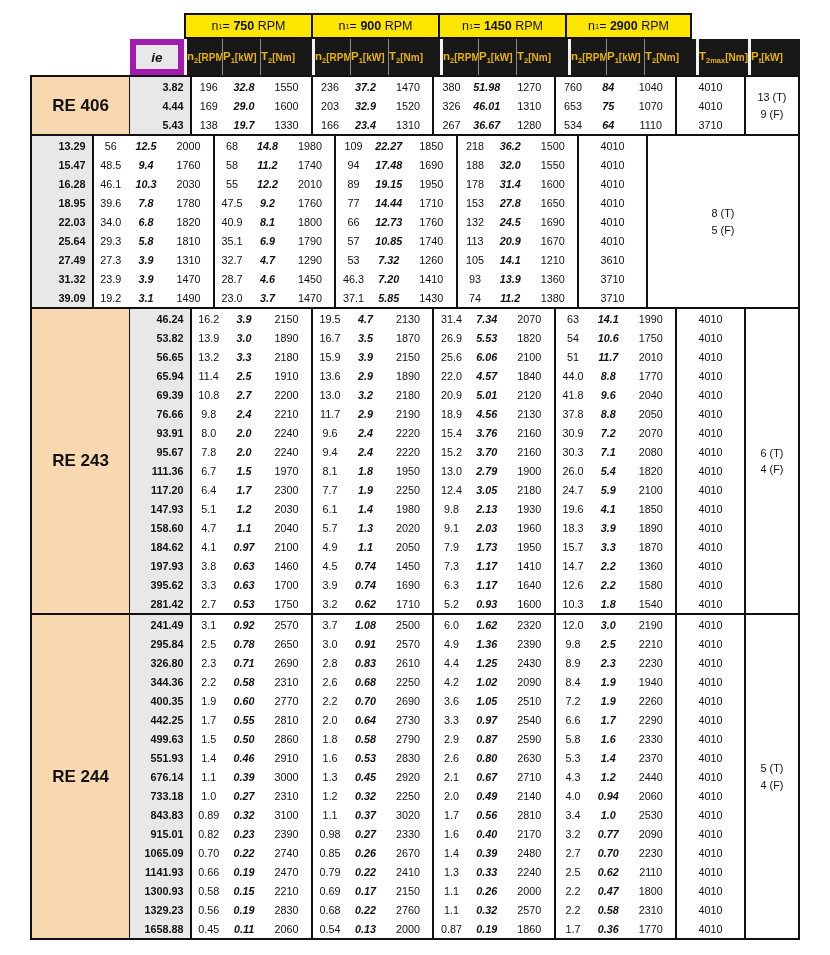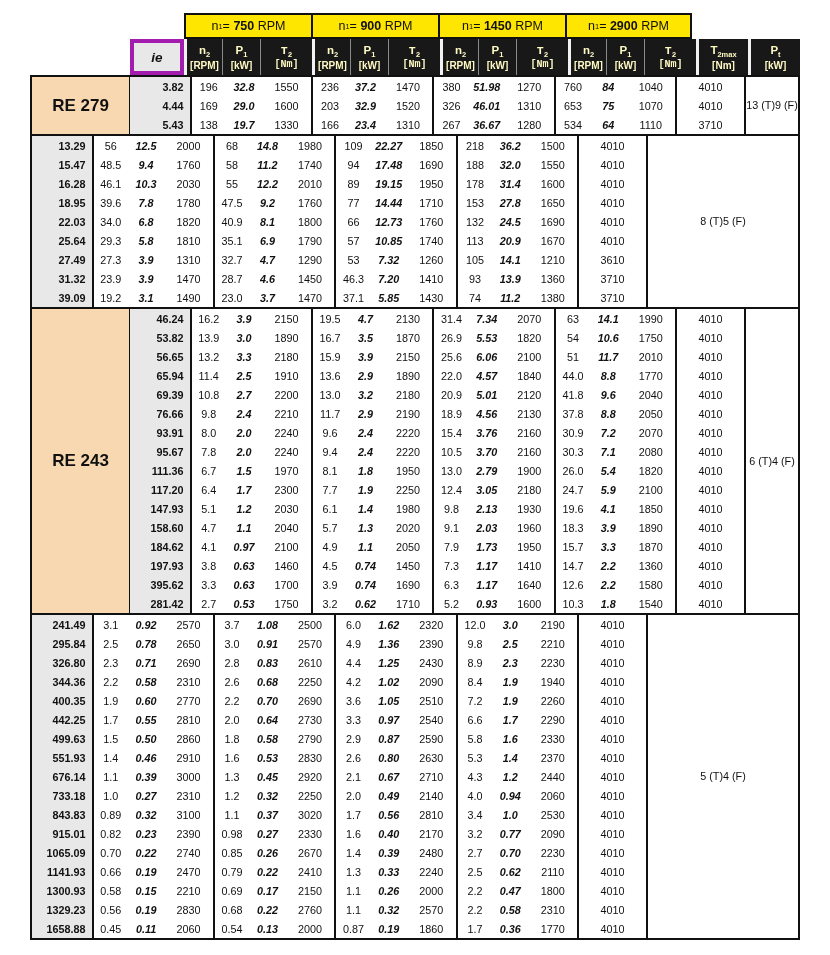--- a/index.html
+++ b/index.html
@@ -13,51 +13,51 @@
   .ycell { width: 127px; background: var(--yellow); border: 2.5px solid #111; border-right-width: 0;
            display: flex; align-items: center; justify-content: center;
            font-size: 12.5px; white-space: pre; }
   .ycell:last-of-type { border-right-width: 2.5px; }
   .ycell b { font-weight: 700; }
   .ycell sub { font-size: 7.5px; }
 
   
   .hrow2 { display: flex; height: 36px; }
   .sp-left2 { width: 100px; }
-  .iehead { width: 54px; background: var(--gray); border: 4px solid #a21caf;
+  .iehead { width: 54px; background: var(--gray); border: 6px solid #a21caf;
             display: flex; align-items: center; justify-content: center;
             font-weight: 700; font-style: italic; font-size: 13.5px; }
-  .bh { background: var(--black); color: #fef9c3; display: flex; flex-direction: column;
-        align-items: center; justify-content: center; line-height: 1.1; padding-top: 1px;
+  .bh { background: var(--black); color: #eab308; display: flex; flex-direction: row;
+        align-items: center; line-height: 1.1; padding-top: 1px;
         border-left: 1px solid #8a8a8a; }
   .bh .sym { font-size: 11.5px; font-weight: 700; }
   .bh sub { font-size: 7.5px; font-weight: 700; }
   .bh .unit { font-size: 10px; font-weight: 700; }
-  .bh.w-n2 { width: 38px; } .bh.w-p1 { width: 38px; } .bh.w-t2 { width: 52px; font-family: Liberation Mono, monospace; }
+  .bh.w-n2 { width: 38px; } .bh.w-p1 { width: 38px; } .bh.w-t2 { width: 52px; }
   .bh.w-t2max { width: 52px; } .bh.w-pt { flex: 1; }
   .bh.hg { border-left: 3px solid #f2f2f2; }
 
   
   .bodywrap { border: 2.5px solid #111; }
   .section { display: flex; border-top: 2.5px solid #111; background: #fff; }
   .section:first-child { border-top: 0; }
   .model-cell { width: 98px; background: var(--peach); border-right: 1.5px solid #111;
                 display: flex; align-items: center; justify-content: center;
                 font-weight: 700; font-size: 17px; }
   .rows { width: 614px; }
   .row { display: flex; height: 19px; }
   .cell { display: flex; align-items: center; justify-content: center; font-size: 10.8px; }
   .c-ie { width: 62px; background: var(--gray); justify-content: flex-end;
           padding-right: 6px; font-weight: 700; }
   .c-n2 { width: 38px; }
   .c-p1 { width: 38px; font-weight: 700; font-style: italic; }
   .c-t2 { width: 51px; }
   .c-t2max { width: 72px; }
   .gstart { border-left: 2.5px solid #111; }
-  .pt-cell { flex: 1; border-left: 2px solid #111; display: flex; flex-direction: row;
+  .pt-cell { flex: 1; border-left: 2px solid #111; display: flex; flex-direction: column;
              align-items: center; justify-content: center; font-size: 10.8px; line-height: 1.5; }
 </style>
 </head>
 <body>
 
 <div class="tbl">
 
   <div class="hrow1">
     <div class="sp-left1"></div>
     <div class="ycell"><span>n</span><sub>1</sub><span>= </span><b>750</b><span> RPM</span></div>
@@ -127,21 +127,21 @@
         <span class="unit">[Nm]</span>
       </div>
     <div class="bh w-pt hg">
         <span class="sym"><span>P</span><sub>t</sub></span>
         <span class="unit">[kW]</span>
       </div>
   </div>
 
   <div class="bodywrap">
       <div class="section">
-        <div class="model-cell">RE 279</div>
+        <div class="model-cell">RE 406</div>
         <div class="rows">
           <div class="row">
             <div class="cell c-ie">3.82</div>
             <div class="cell c-n2 gstart">196</div>
             <div class="cell c-p1">32.8</div>
             <div class="cell c-t2">1550</div>
             <div class="cell c-n2 gstart">236</div>
             <div class="cell c-p1">37.2</div>
             <div class="cell c-t2">1470</div>
             <div class="cell c-n2 gstart">380</div>
@@ -458,21 +458,21 @@
             <div class="cell c-t2max gstart">4010</div>
           </div>
           <div class="row">
             <div class="cell c-ie">95.67</div>
             <div class="cell c-n2 gstart">7.8</div>
             <div class="cell c-p1">2.0</div>
             <div class="cell c-t2">2240</div>
             <div class="cell c-n2 gstart">9.4</div>
             <div class="cell c-p1">2.4</div>
             <div class="cell c-t2">2220</div>
-            <div class="cell c-n2 gstart">10.5</div>
+            <div class="cell c-n2 gstart">15.2</div>
             <div class="cell c-p1">3.70</div>
             <div class="cell c-t2">2160</div>
             <div class="cell c-n2 gstart">30.3</div>
             <div class="cell c-p1">7.1</div>
             <div class="cell c-t2">2080</div>
             <div class="cell c-t2max gstart">4010</div>
           </div>
           <div class="row">
             <div class="cell c-ie">111.36</div>
             <div class="cell c-n2 gstart">6.7</div>
@@ -601,20 +601,21 @@
             <div class="cell c-t2">1540</div>
             <div class="cell c-t2max gstart">4010</div>
           </div>
         </div>
         <div class="pt-cell">
           <div>6 (T)</div>
           <div>4 (F)</div>
         </div>
       </div>
       <div class="section">
+        <div class="model-cell">RE 244</div>
         <div class="rows">
           <div class="row">
             <div class="cell c-ie">241.49</div>
             <div class="cell c-n2 gstart">3.1</div>
             <div class="cell c-p1">0.92</div>
             <div class="cell c-t2">2570</div>
             <div class="cell c-n2 gstart">3.7</div>
             <div class="cell c-p1">1.08</div>
             <div class="cell c-t2">2500</div>
             <div class="cell c-n2 gstart">6.0</div>

